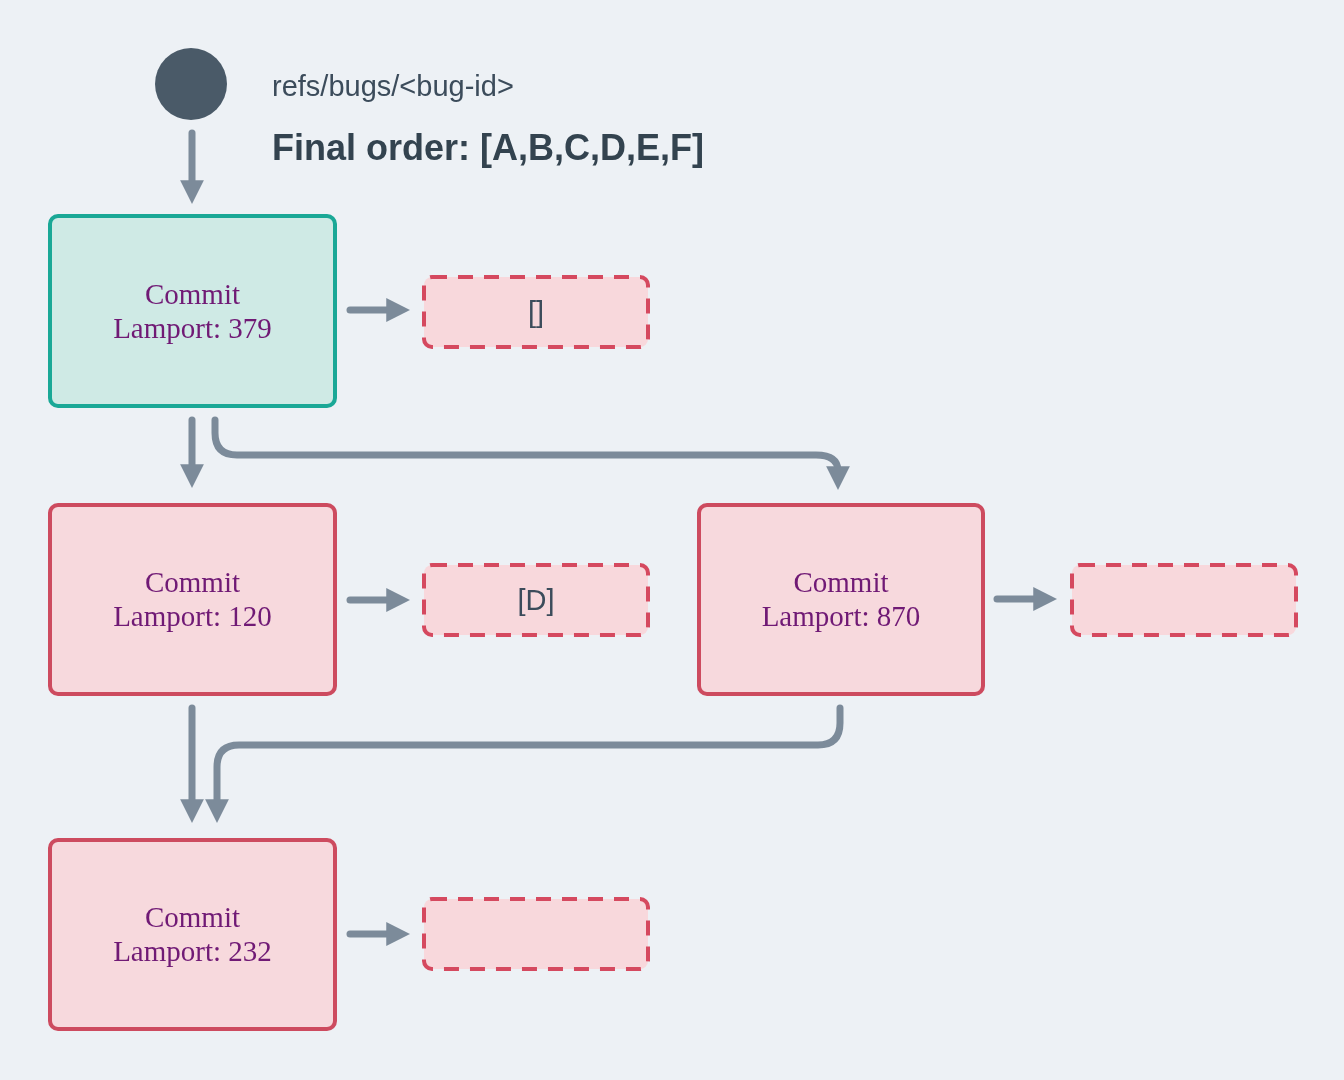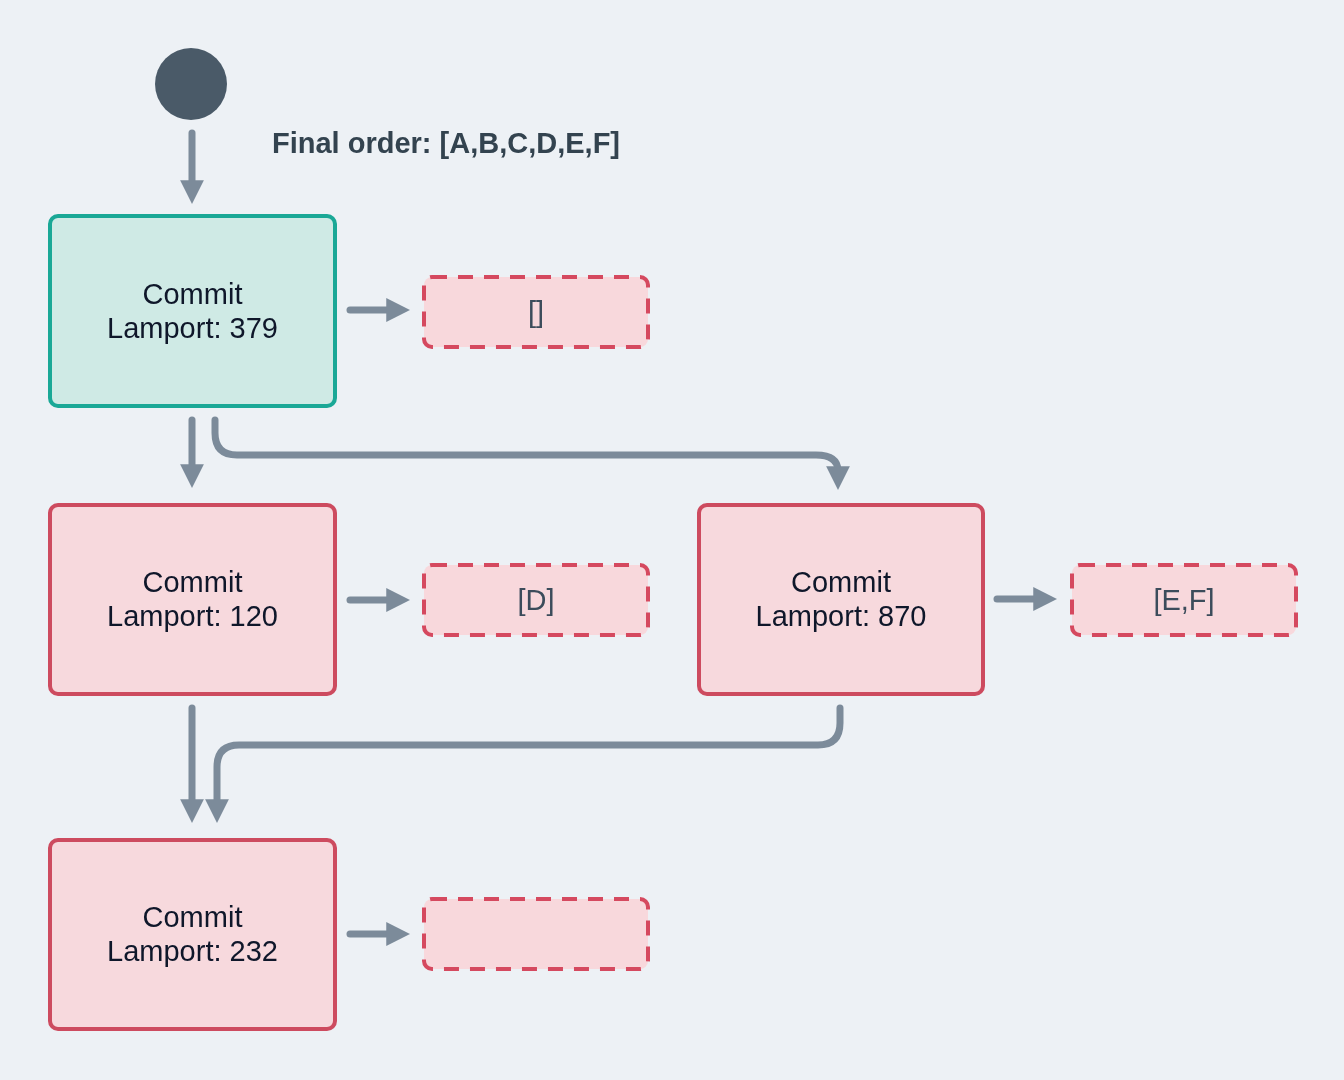--- a/index.html
+++ b/index.html
@@ -30,37 +30,38 @@
   .ref-label {
     position: absolute;
     left: 272px; top: 70px;
     font-size: 29px;
     color: #3c4c5b;
     white-space: nowrap;
   }
   .final-order-label {
     position: absolute;
     left: 272px; top: 127px;
-    font-size: 29px;
+    font-size: 36px;
     font-weight: 700;
     color: #33434f;
     white-space: nowrap;
   }
   .commit-box {
     position: absolute;
     box-sizing: border-box;
     border-radius: 10px;
     display: flex;
     flex-direction: column;
     align-items: center;
     justify-content: center;
     gap: 3px;
     font-size: 29px;
-    color: #0f172a;
+    color: #701a75;
     text-align: center;
+    font-family: Liberation Serif, serif;
   }
   .commit-box .line { line-height: 31px; }
   .commit-head {
     background: #cfeae5;
     border: 4px solid #1aa896;
   }
   .commit-plain {
     background: #f7d9dd;
     border: 4px solid #cd4b5f;
   }
@@ -109,20 +110,21 @@
       <path d="M215 420 V433 Q215 455 237 455 H816 Q838 455 838 471" marker-end="url(#arrow)"></path>
       <path d="M350 600 H391" marker-end="url(#arrow)"></path>
       <path d="M997 599 H1038" marker-end="url(#arrow)"></path>
       <path d="M192 708 V804" marker-end="url(#arrow)"></path>
       <path d="M840 708 V723 Q840 745 818 745 H239 Q217 745 217 767 V804" marker-end="url(#arrow)"></path>
       <path d="M350 934 H391" marker-end="url(#arrow)"></path>
     </g>
   </svg>
 
   <div class="ref-circle"></div>
+  <div class="ref-label">refs/bugs/&lt;bug-id&gt;</div>
   <div class="final-order-label">Final order: [A,B,C,D,E,F]</div>
 
   <div id="commit-864" class="commit-box commit-head">
     <div class="line">Commit</div>
     <div class="line">Lamport: 379</div>
   </div>
 
   <div id="commit-246" class="commit-box commit-plain">
     <div class="line">Commit</div>
     <div class="line">Lamport: 120</div>
@@ -133,15 +135,14 @@
     <div class="line">Lamport: 870</div>
   </div>
 
   <div id="commit-127" class="commit-box commit-plain">
     <div class="line">Commit</div>
     <div class="line">Lamport: 232</div>
   </div>
 
   <div id="payload-864" class="payload-text">[]</div>
   <div id="payload-246" class="payload-text">[D]</div>
-  <div id="payload-537" class="payload-text">[E,F]</div>
 
 </div>
 
 </body></html>

